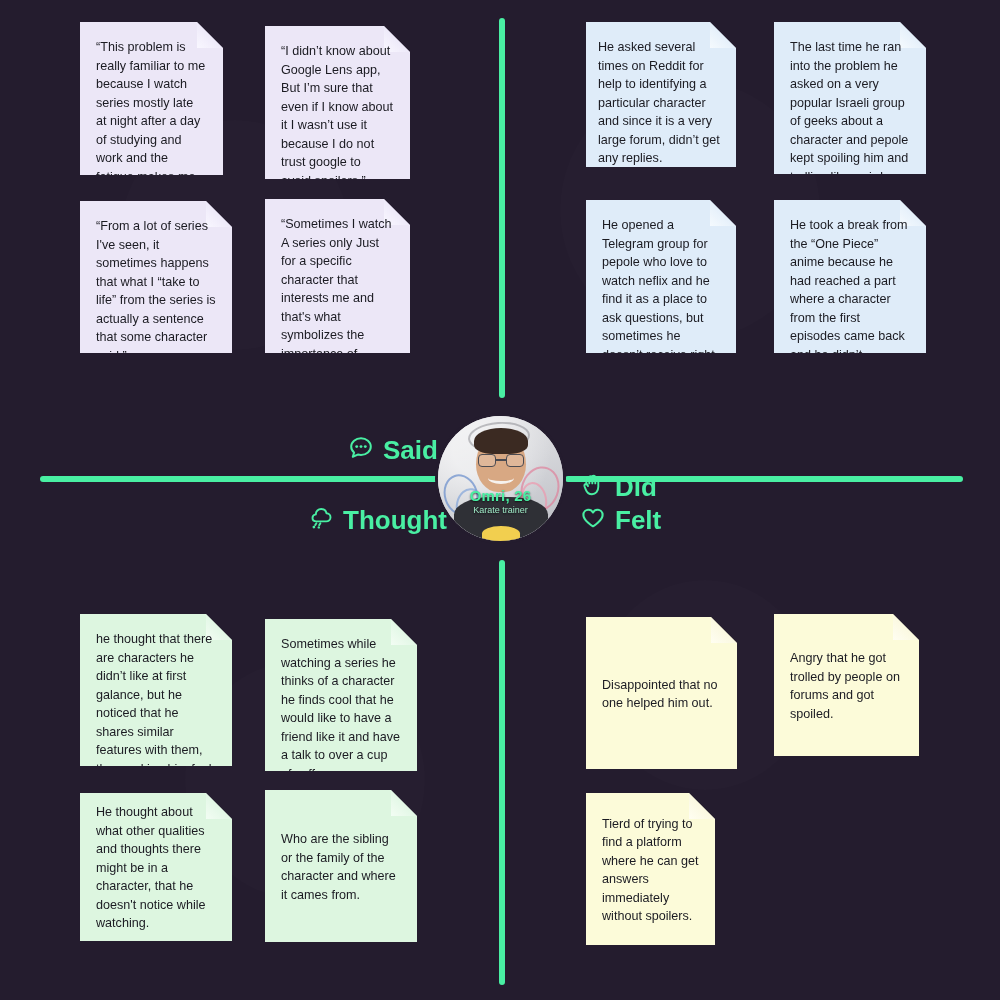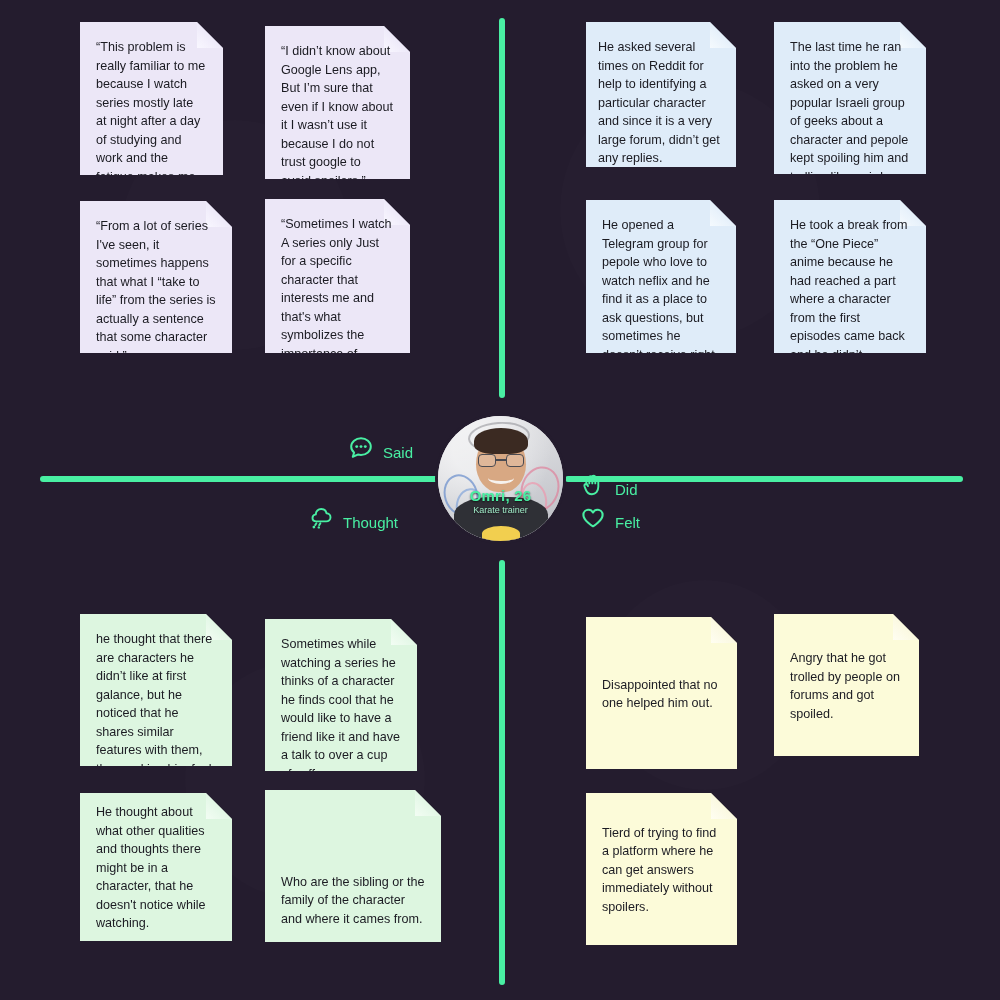--- a/index.html
+++ b/index.html
@@ -156,25 +156,25 @@
     font-size: 9px;
     color: #9fe9c6;
     text-shadow: 0 1px 2px rgba(0,0,0,.65);
     margin-top: 1px;
   }
 
   
   .q-label {
     position: absolute;
     display: flex;
-    align-items: flex-end;
+    align-items: flex-start;
     gap: 9px;
     color: #49efa3;
-    font-size: 15px;
-    font-weight: normal;
+    font-size: 26px;
+    font-weight: bold;
     white-space: nowrap;
   }
   .q-label .ic { display: block; width: 26px; height: 26px; flex: 0 0 26px; }
   .q-said    { left: 348px; top: 435px; }
   .q-did     { left: 580px; top: 435px; margin-top: 37px; }
   .q-thought { left: 308px; top: 505px; }
   .q-felt    { left: 580px; top: 505px; }
 
   
   .note {
@@ -262,34 +262,34 @@
   <span class="txt">he thought that there are characters he didn’t like at first galance, but he noticed that he shares similar features with them, thus making him feel more connected to them..</span>
 </div>
 <div class="note thought" style="left:265px; top:619px; width:152px; height:152px;">
   <span class="fold"></span>
   <span class="txt">Sometimes while watching a series he thinks of a character he finds cool that he would like to have a friend like it and have a talk to over a cup of coffee.</span>
 </div>
 <div class="note thought vcenter" style="left:80px; top:793px; width:152px; height:148px;">
   <span class="fold"></span>
   <span class="txt">He thought about what other qualities and thoughts there might be in a character, that he doesn't notice while watching.</span>
 </div>
-<div class="note thought vcenter" style="left:265px; top:790px; width:176px; height:152px;align-items:flex-end;">
+<div class="note thought vcenter" style="left:265px; top:790px; width:152px; height:152px;">
   <span class="fold"></span>
   <span class="txt">Who are the sibling or the family of the character and where it cames from.</span>
 </div>
 
 <div class="note felt vcenter" style="left:586px; top:617px; width:151px; height:152px;">
   <span class="fold"></span>
   <span class="txt">Disappointed that no one helped him out.</span>
 </div>
 <div class="note felt vcenter" style="left:774px; top:614px; width:145px; height:142px;">
   <span class="fold"></span>
   <span class="txt">Angry that he got trolled by people on forums and got spoiled.</span>
 </div>
-<div class="note felt vcenter" style="left:586px; top:793px; width:151px; height:152px;">
+<div class="note felt vcenter" style="left:586px; top:793px; width:129px; height:152px;">
   <span class="fold"></span>
   <span class="txt">Tierd of trying to find a platform where he can get answers immediately without spoilers.</span>
 </div>
 
 <div class="q-label q-said">
   <span class="ic">
     <svg viewBox="0 0 26 26" fill="none" xmlns="http://www.w3.org/2000/svg">
       <path d="M13 3.2c5.4 0 9.8 3.7 9.8 8.4s-4.4 8.4-9.8 8.4c-1.1 0-2.2-.16-3.2-.45l-5 2.2 1.3-4.3C4 16 3.2 13.9 3.2 11.6 3.2 6.9 7.6 3.2 13 3.2z" stroke="#49efa3" stroke-width="2" stroke-linejoin="round"></path>
       <circle cx="8.7" cy="11.6" r="1.45" fill="#49efa3"></circle>
       <circle cx="13" cy="11.6" r="1.45" fill="#49efa3"></circle>

